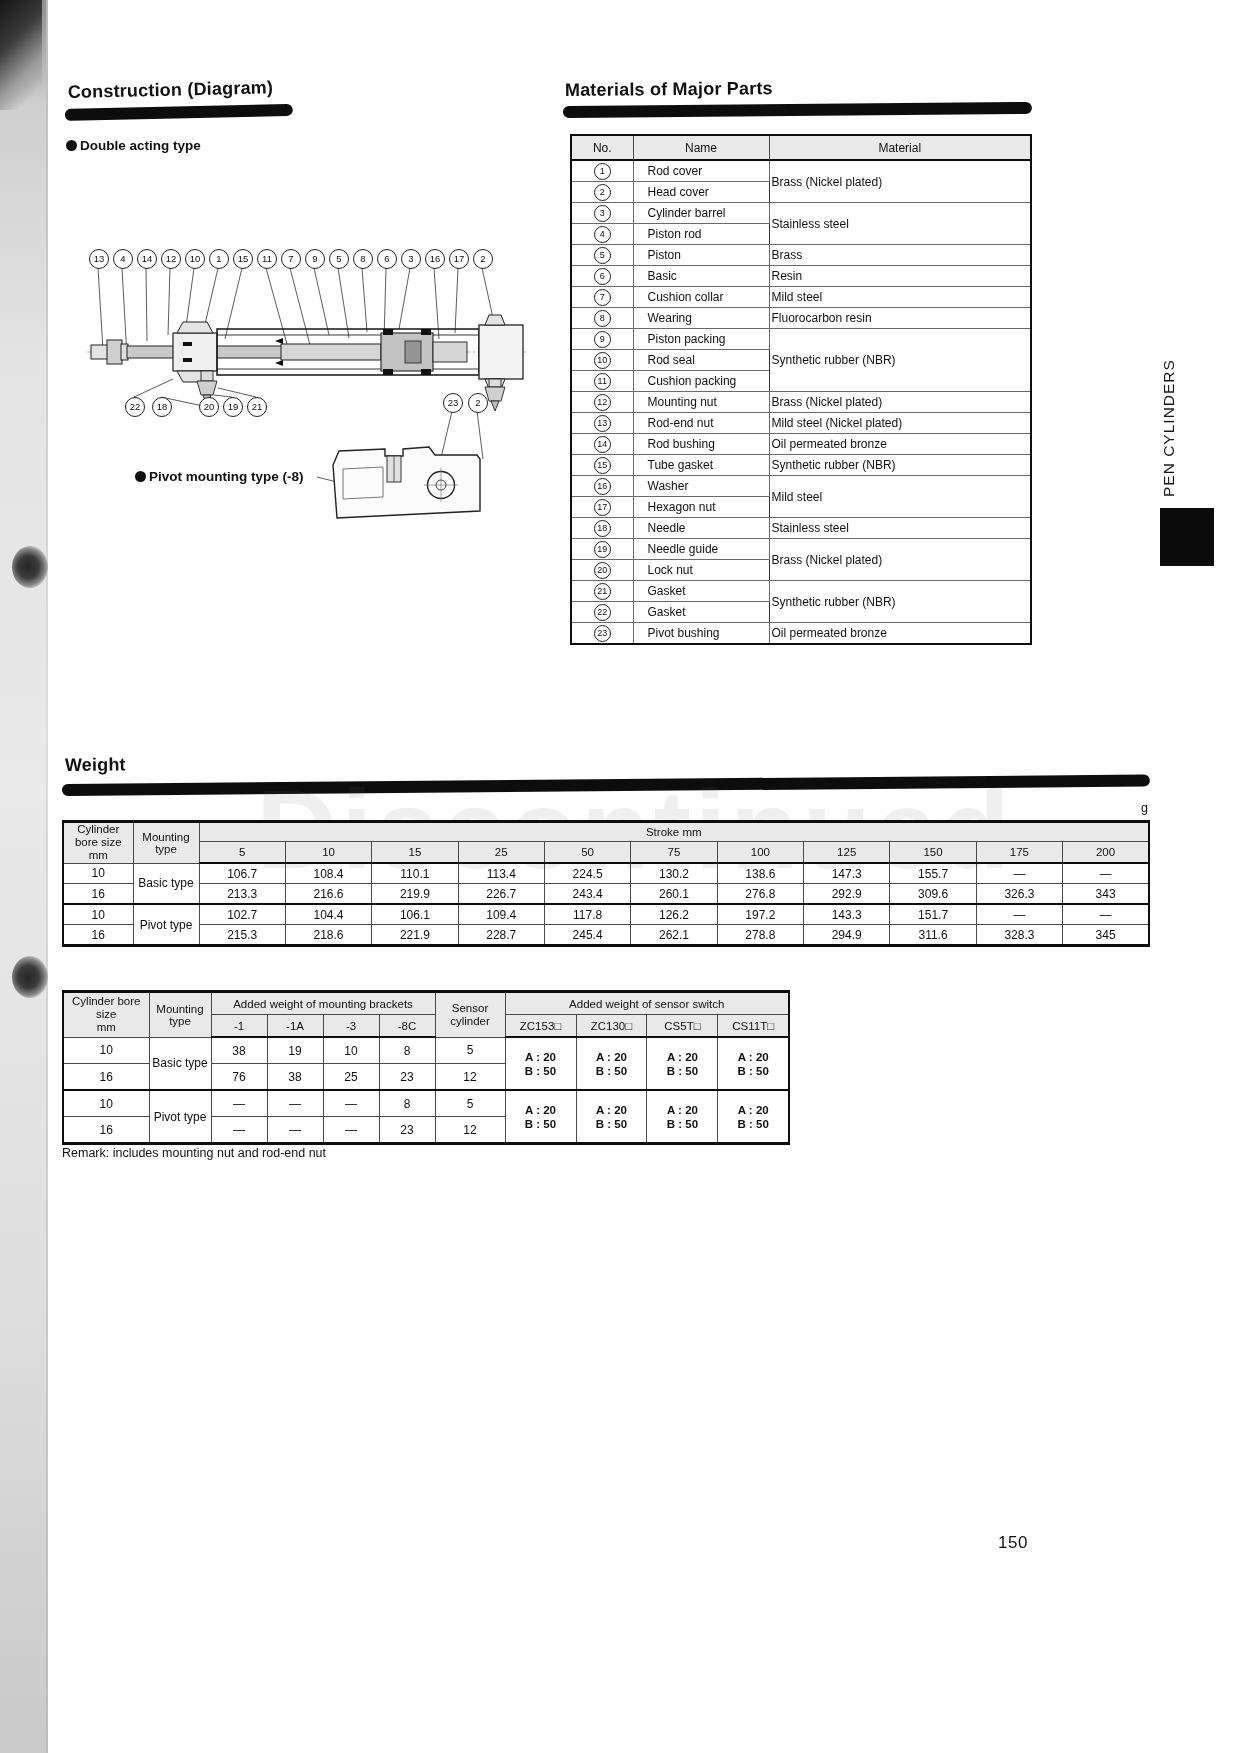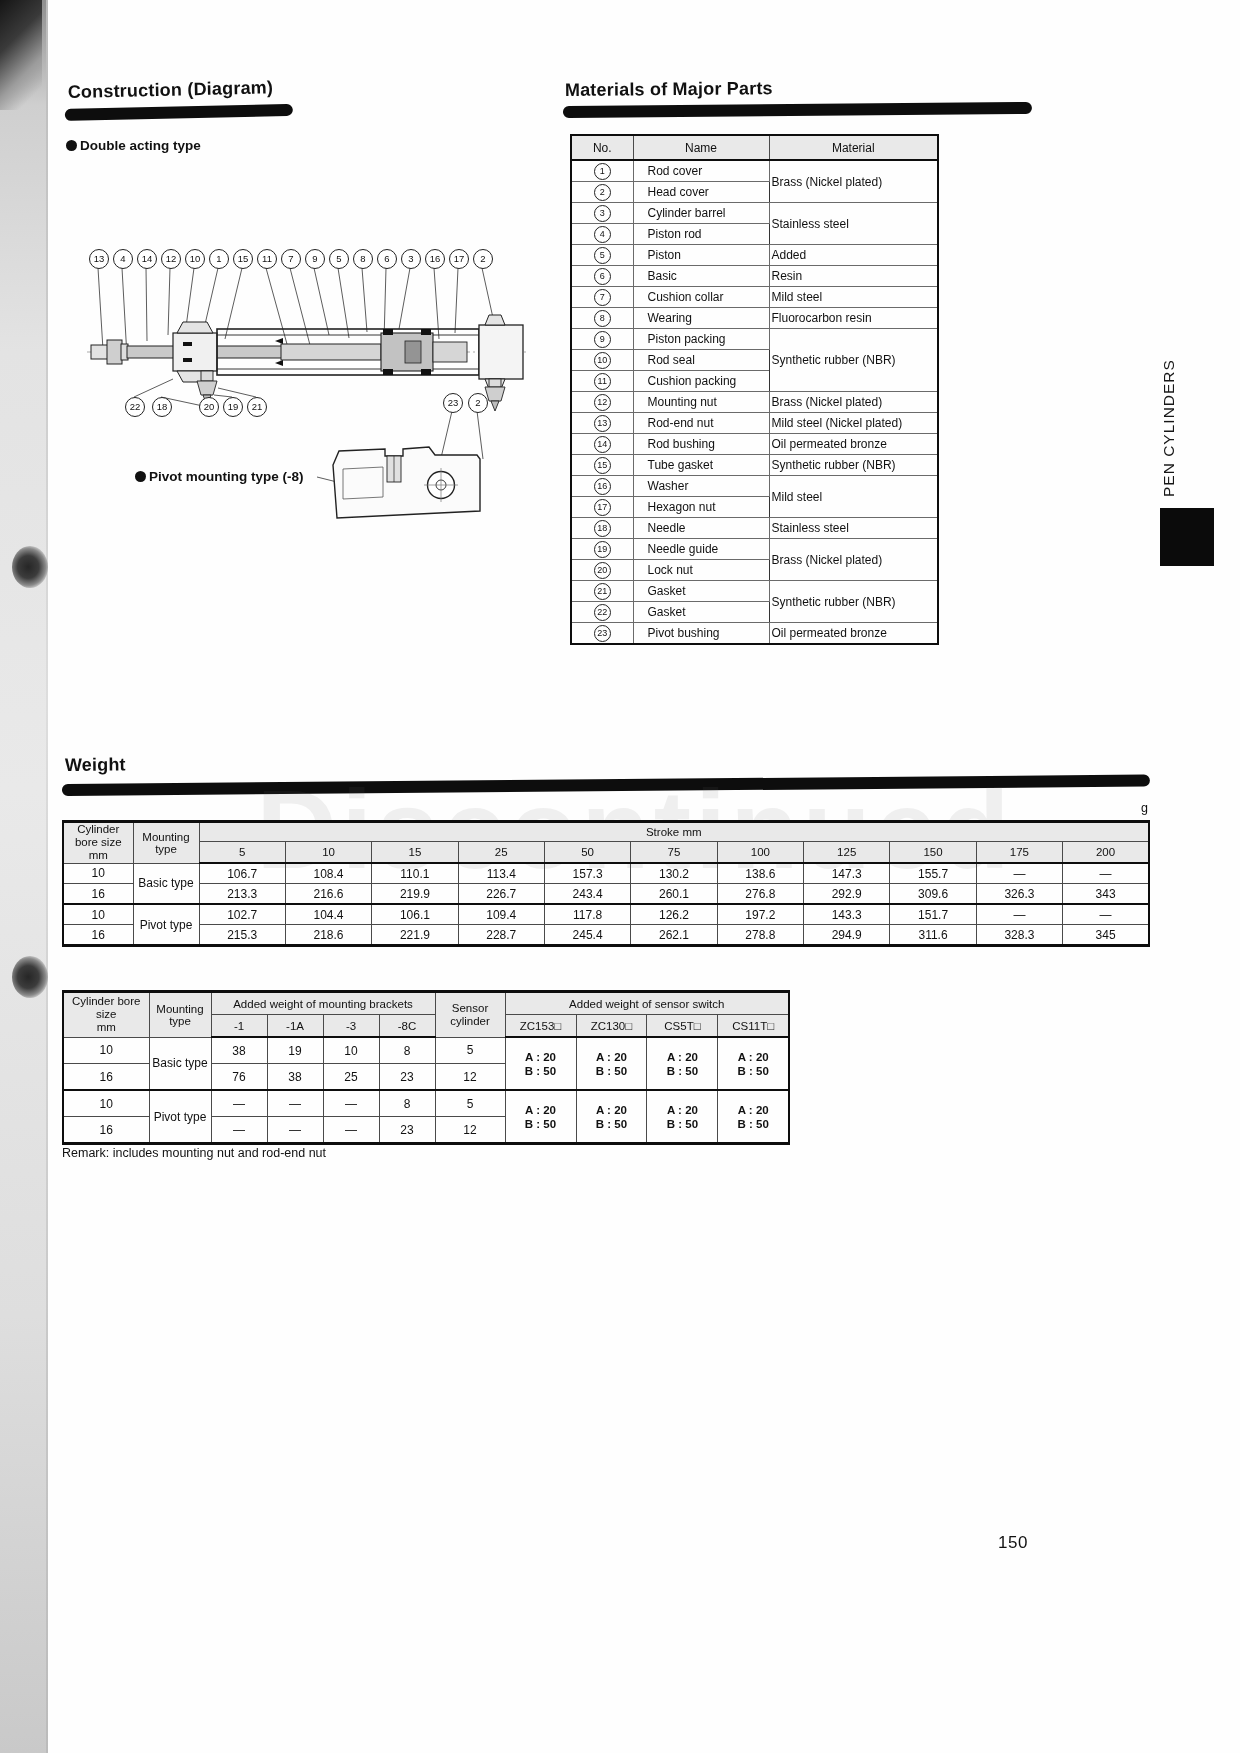--- a/index.html
+++ b/index.html
@@ -34,21 +34,21 @@
     font-size:9.5px;line-height:1;color:#111;}
   .pivot-label{position:absolute;left:50px;top:224px;font-weight:bold;font-size:13.5px;white-space:nowrap;}
 
   
   table{border-collapse:collapse;table-layout:fixed;background:transparent;}
   th,td{border:1px solid #4a4a4a;padding:0 2px;text-align:center;font-weight:normal;overflow:hidden;}
   th{background:#e9e9e9;font-size:12px;}
   td{font-size:12px;background:transparent;}
 
   
-  .materials-table{position:absolute;left:570px;top:134px;width:369px;border:2px solid #0d0d0d;}
+  .materials-table{position:absolute;left:570px;top:134px;width:462px;border:2px solid #0d0d0d;}
   .materials-table th{height:23px;border-bottom:2px solid #0d0d0d;}
   .materials-table td{height:20px;border-color:#6a6a6a;}
   .materials-table .c-no{width:62px;}
   .materials-table .c-name{width:136px;text-align:left;padding-left:14px;}
   .materials-table .c-mat{text-align:left;padding-left:2px;border-left:1.5px solid #333;}
   .circ{display:inline-flex;align-items:center;justify-content:center;width:15px;height:15px;
     border:1px solid #222;border-radius:50%;font-size:9px;line-height:1;}
 
   
   .side-tab{position:absolute;left:1160px;top:346px;height:164px;width:30px;
@@ -245,21 +245,21 @@
         <td class="c-name">Cylinder barrel</td>
         <td class="c-mat" rowspan="2">Stainless steel</td>
       </tr>
       <tr>
         <td class="c-no"><span class="circ">4</span></td>
         <td class="c-name">Piston rod</td>
       </tr>
       <tr>
         <td class="c-no"><span class="circ">5</span></td>
         <td class="c-name">Piston</td>
-        <td class="c-mat" rowspan="1">Added</td>
+        <td class="c-mat" rowspan="1">Brass</td>
       </tr>
       <tr>
         <td class="c-no"><span class="circ">6</span></td>
         <td class="c-name">Basic</td>
         <td class="c-mat" rowspan="1">Resin</td>
       </tr>
       <tr>
         <td class="c-no"><span class="circ">7</span></td>
         <td class="c-name">Cushion collar</td>
         <td class="c-mat" rowspan="1">Mild steel</td>
@@ -376,21 +376,21 @@
       </tr>
   </thead>
   <tbody id="stroke-body">
       <tr>
         <td class="c-bore">10</td>
         <td class="c-mnt" rowspan="2">Basic type</td>
         <td>106.7</td>
         <td>108.4</td>
         <td>110.1</td>
         <td>113.4</td>
-        <td>157.3</td>
+        <td>224.5</td>
         <td>130.2</td>
         <td>138.6</td>
         <td>147.3</td>
         <td>155.7</td>
         <td>—</td>
         <td>—</td>
       </tr>
       <tr>
         <td class="c-bore">16</td>
         <td>213.3</td>

